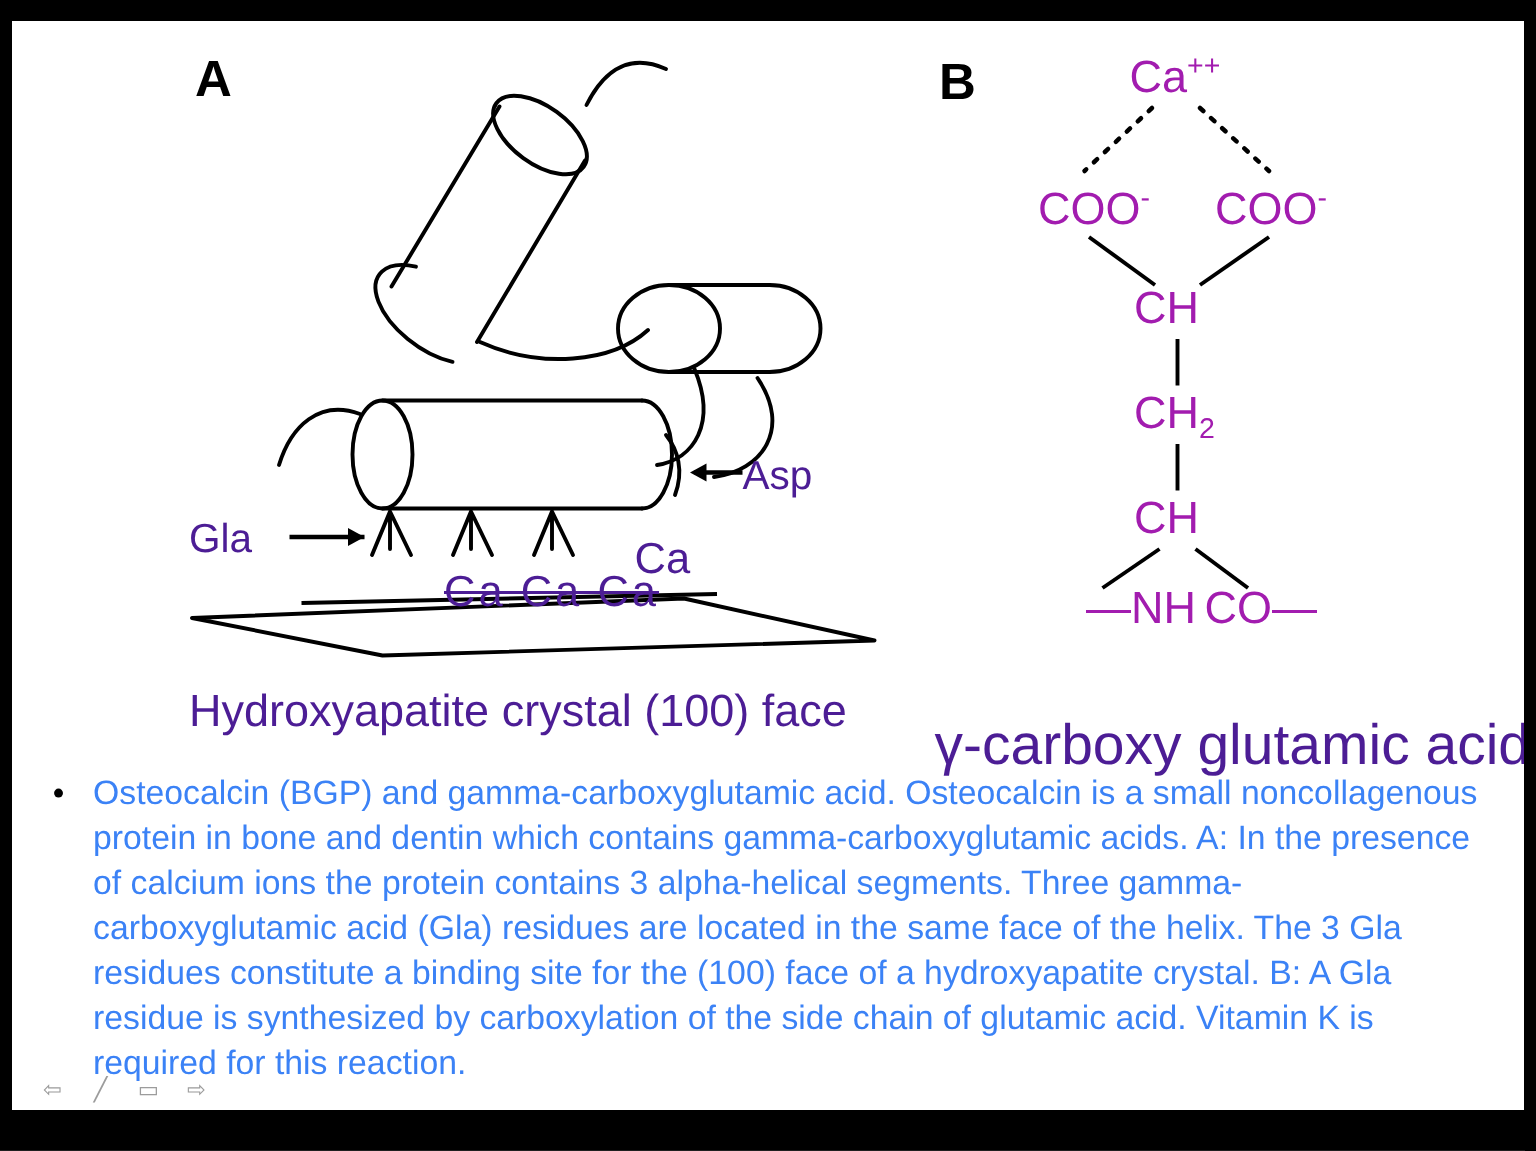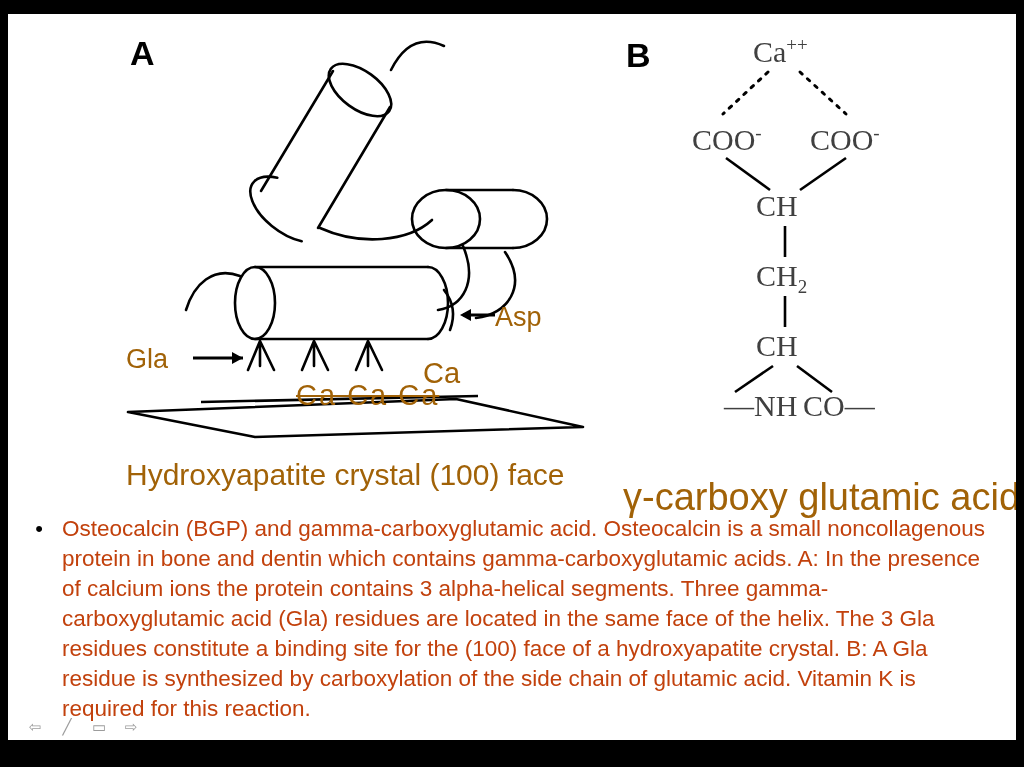--- a/index.html
+++ b/index.html
@@ -47,21 +47,21 @@
   #panel-b-letter { left: 618px; top: 22px; }
 
   .fig-svg {
     position: absolute;
     left: 0;
     top: 0;
   }
   .fig-label {
     position: absolute;
     font-size: 27px;
-    color: #a16207;
+    color: #4c1d95;
     font-family: "Liberation Sans", sans-serif;
     white-space: nowrap;
   }
   .fig-label-big {
     font-size: 29px;
   }
   #label-gla { left: 118px; top: 330px; }
   #label-asp { left: 487px; top: 288px; }
   #label-ca-single { left: 415px; top: 343px; }
   #label-cacaca {
@@ -76,22 +76,22 @@
     margin-top: 12px;
   }
   #label-gamma {
     left: 615px; top: 462px;
     font-size: 38px;
   }
 
   .chem {
     position: absolute;
     font-size: 30px;
-    color: #404040;
-    font-family: Liberation Serif, serif;
+    color: #a21caf;
+    font-family: Liberation Sans, sans-serif;
     white-space: nowrap;
   }
   .chem sub { font-size: 19px; }
   .chem sup { font-size: 19px; }
   #chem-ca { left: 745px; top: 20px; }
   #chem-coo-left { left: 684px; top: 108px; }
   #chem-coo-right { left: 802px; top: 108px; }
   #chem-ch1 { left: 748px; top: 175px; }
   #chem-ch2 { left: 748px; top: 245px; }
   #chem-ch3 { left: 748px; top: 315px; }
@@ -111,21 +111,21 @@
     font-size: 22px;
     line-height: 30px;
     color: #000;
     width: 18px;
     flex: 0 0 18px;
     text-align: center;
   }
   .caption-text {
     font-size: 22.5px;
     line-height: 30px;
-    color: #c2410c;
+    color: #3b82f6;
     font-family: "Liberation Sans", sans-serif;
     text-align: left;
   }
 
   
   .nav-bar {
     position: absolute;
     left: 18px;
     bottom: 6px;
     display: flex;

